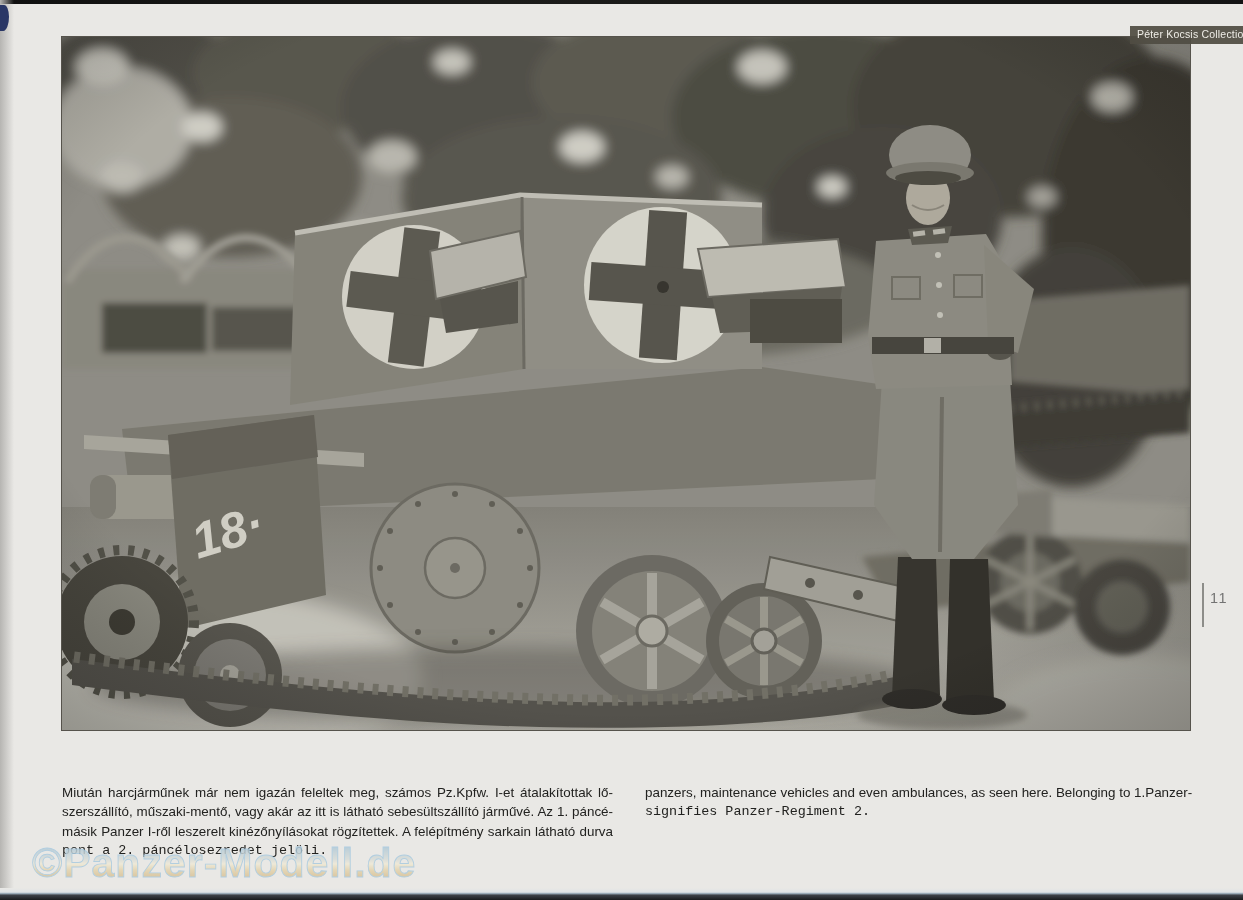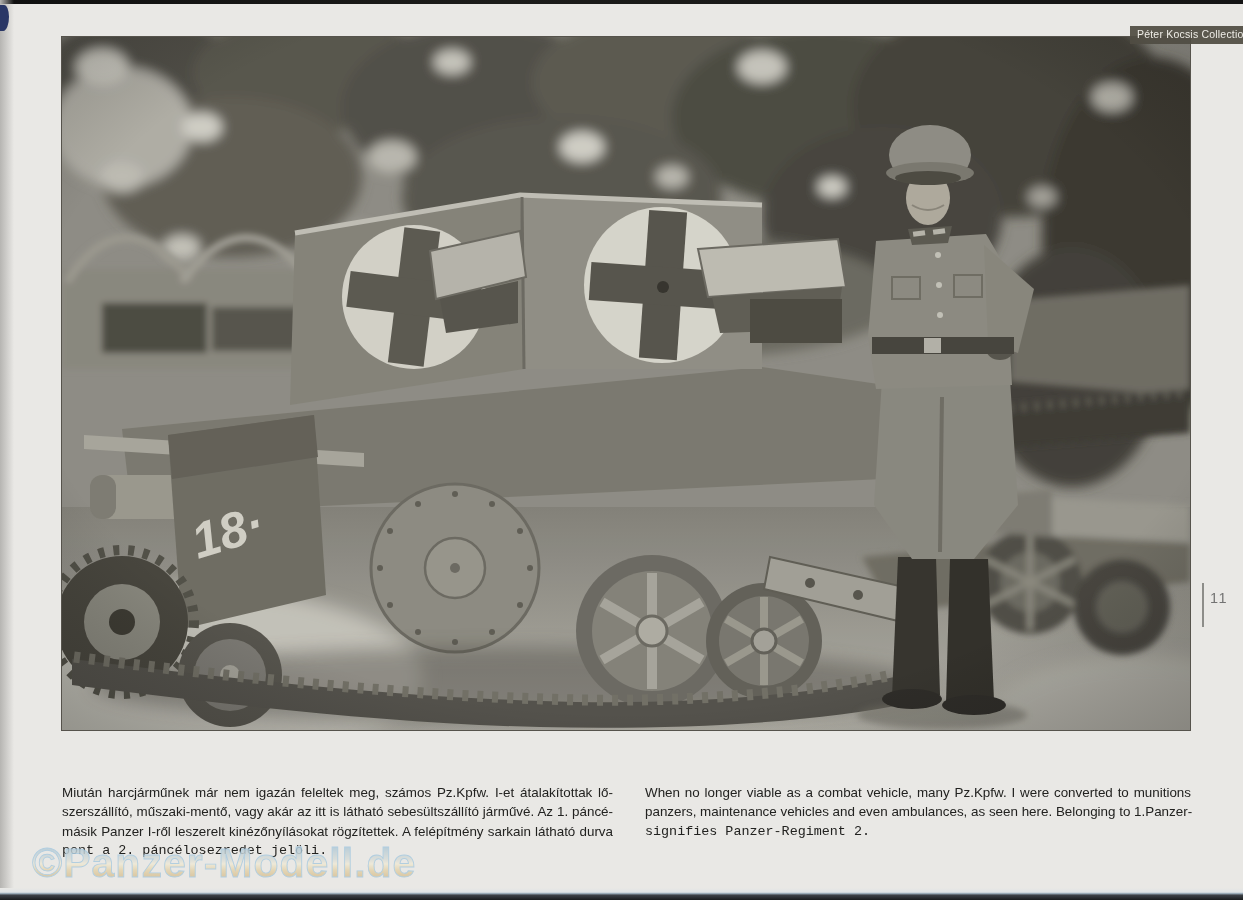--- a/index.html
+++ b/index.html
@@ -294,21 +294,20 @@
 <div class="pagenum-rule"></div>
 <div class="pagenum">11</div>
 
 <div class="caption caption-hu">
     <div class="cap-line">Miután harcjárműnek már nem igazán feleltek meg, számos Pz.Kpfw. I-et átalakítottak lő-</div>
     <div class="cap-line">szerszállító, műszaki-mentő, vagy akár az itt is látható sebesültszállító járművé. Az 1. páncé-</div>
     <div class="cap-line">másik Panzer I-ről leszerelt kinézőnyílásokat rögzítettek. A felépítmény sarkain látható durva</div>
     <div class="cap-line">pont a 2. páncélosezredet jelöli.</div>
   </div>
 <div class="caption caption-en">
-    <div class="cap-line">When no longer viable as a combat vehicle, many Pz.Kpfw. I were converted to munitions</div>
     <div class="cap-line">panzers, maintenance vehicles and even ambulances, as seen here. Belonging to 1.Panzer-</div>
     <div class="cap-line">signifies Panzer-Regiment 2.</div>
   </div>
 
 <svg class="watermark" viewBox="0 0 430 58">
   <defs>
     <linearGradient id="wmg" x1="0" y1="0" x2="0" y2="1">
       <stop offset="0" stop-color="#9cc0d8"></stop>
       <stop offset="0.42" stop-color="#d8dcd8"></stop>
       <stop offset="0.52" stop-color="#efe9d6"></stop>

